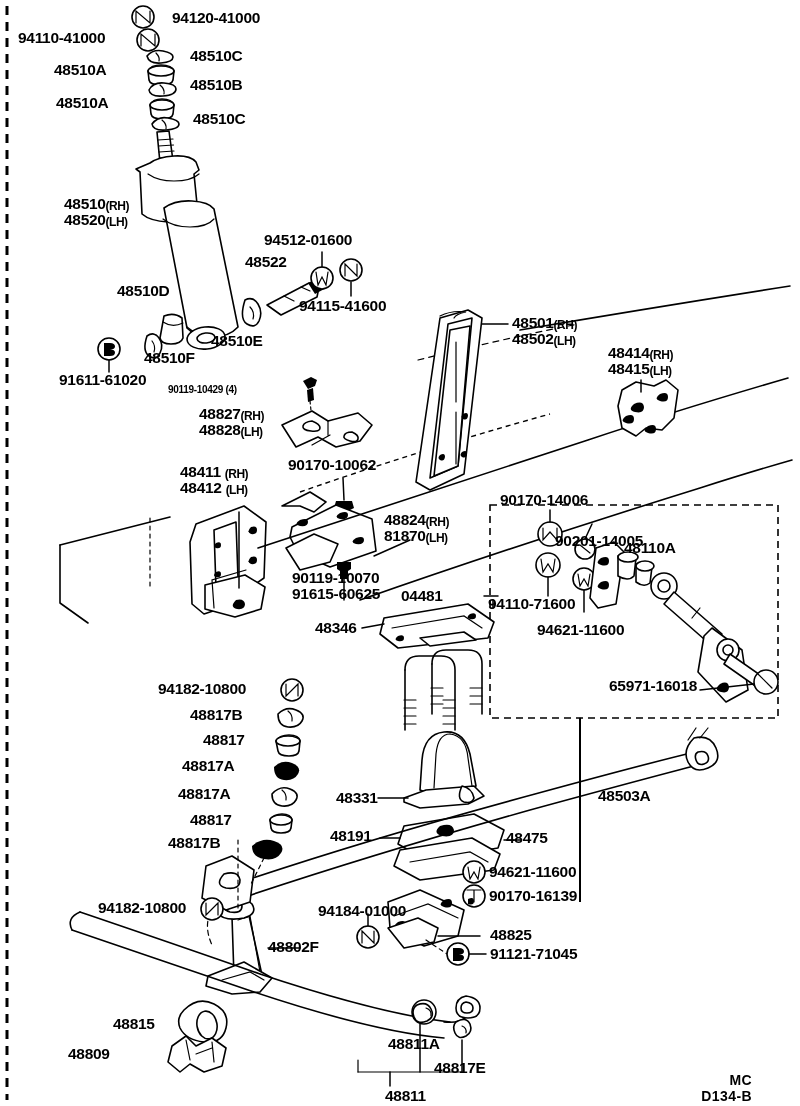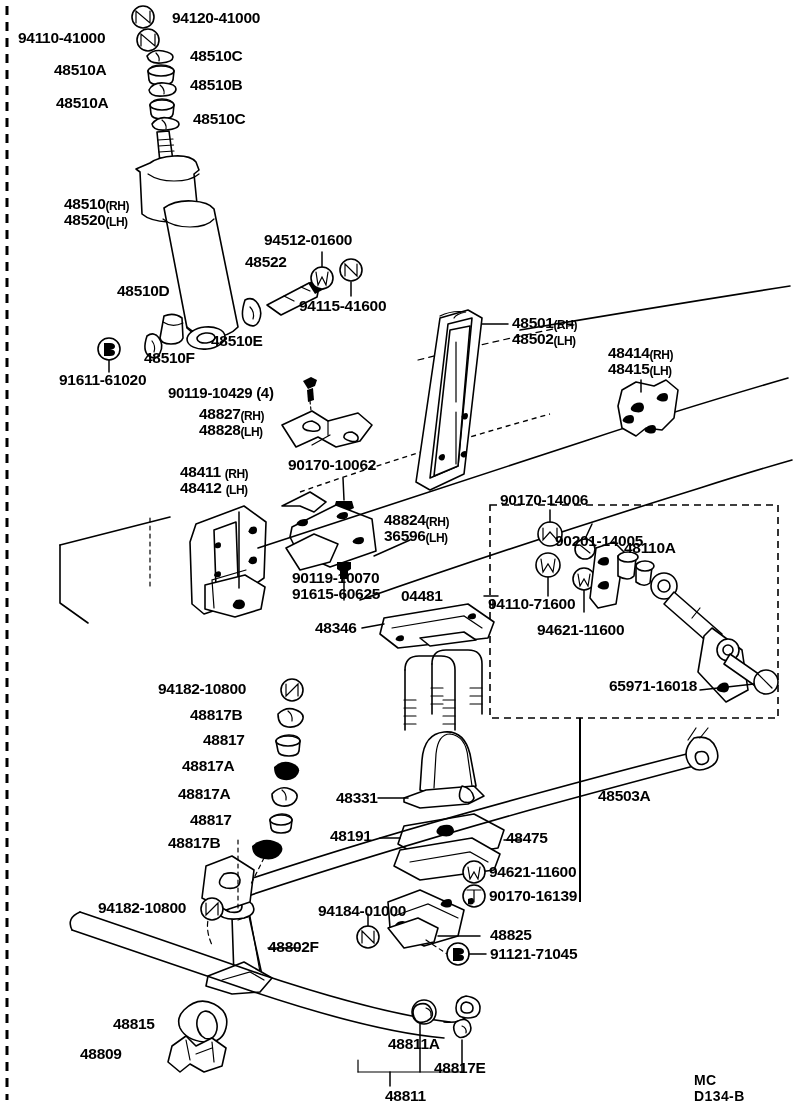--- a/index.html
+++ b/index.html
@@ -4,24 +4,24 @@
 <style>
   html,body{margin:0;padding:0;background:#ffffff;}
   body{width:800px;height:1106px;position:relative;
        font-family:"Liberation Sans", sans-serif;color:#000;overflow:hidden;}
   #sheet{position:absolute;left:0;top:0;width:752px;height:1106px;}
   svg#art{position:absolute;left:0;top:0;width:800px;height:1106px;}
   .lbl{position:absolute;white-space:nowrap;font-weight:bold;
        font-family:"Liberation Sans", sans-serif;color:#000;
        letter-spacing:-0.3px;line-height:1.0;}
   .s16{font-size:15.5px;}
-  .s15{font-size:15px;}
+  .s15{font-size:10px;}
   .sfx{font-size:12px;font-weight:bold;letter-spacing:-0.5px;
        position:relative;top:1px;}
-  .code{position:absolute;font-size:14px;font-weight:bold;letter-spacing:0.4px;}
+  .code{position:absolute;font-size:14px;font-weight:bold;letter-spacing:0.4px;text-align:right;}
   .two{line-height:1.02;}
 </style>
 </head>
 <body>
 
 <div id="sheet">
 
 <svg id="art" viewBox="0 0 800 1106">
   <defs>
     <style>
@@ -460,21 +460,21 @@
 
 <div class="lbl s16" style="left:288px;top:457px;">90170-10062</div>
 
 <div class="lbl s16 two" style="left:180px;top:464px;">
   <span>48411</span> <span class="sfx">(RH)</span><br>
   <span>48412</span> <span class="sfx">(LH)</span>
 </div>
 
 <div class="lbl s16 two" style="left:384px;top:512px;">
   <span>48824</span><span class="sfx">(RH)</span><br>
-  <span>36596</span><span class="sfx">(LH)</span>
+  <span>81870</span><span class="sfx">(LH)</span>
 </div>
 
 <div class="lbl s16" style="left:292px;top:570px;">90119-10070</div>
 <div class="lbl s16" style="left:292px;top:586px;">91615-60625</div>
 
 <div class="lbl s16 two" style="left:512px;top:315px;">
   <span>48501</span><span class="sfx">(RH)</span><br>
   <span>48502</span><span class="sfx">(LH)</span>
 </div>
 
@@ -509,21 +509,21 @@
 <div class="lbl s16" style="left:489px;top:864px;">94621-11600</div>
 <div class="lbl s16" style="left:489px;top:888px;">90170-16139</div>
 
 <div class="lbl s16" style="left:98px;top:900px;">94182-10800</div>
 <div class="lbl s16" style="left:268px;top:939px;">48802F</div>
 <div class="lbl s16" style="left:318px;top:903px;">94184-01000</div>
 <div class="lbl s16" style="left:490px;top:927px;">48825</div>
 <div class="lbl s16" style="left:490px;top:946px;">91121-71045</div>
 
 <div class="lbl s16" style="left:113px;top:1016px;">48815</div>
-<div class="lbl s16" style="left:80px;top:1046px;">48809</div>
+<div class="lbl s16" style="left:68px;top:1046px;">48809</div>
 
 <div class="lbl s16" style="left:388px;top:1036px;">48811A</div>
 <div class="lbl s16" style="left:434px;top:1060px;">48817E</div>
 <div class="lbl s16" style="left:385px;top:1088px;">48811</div>
 
 <div class="code" style="left:694px;top:1072px;">MC D134-B</div>
 
 </div>
 
 </body></html>

